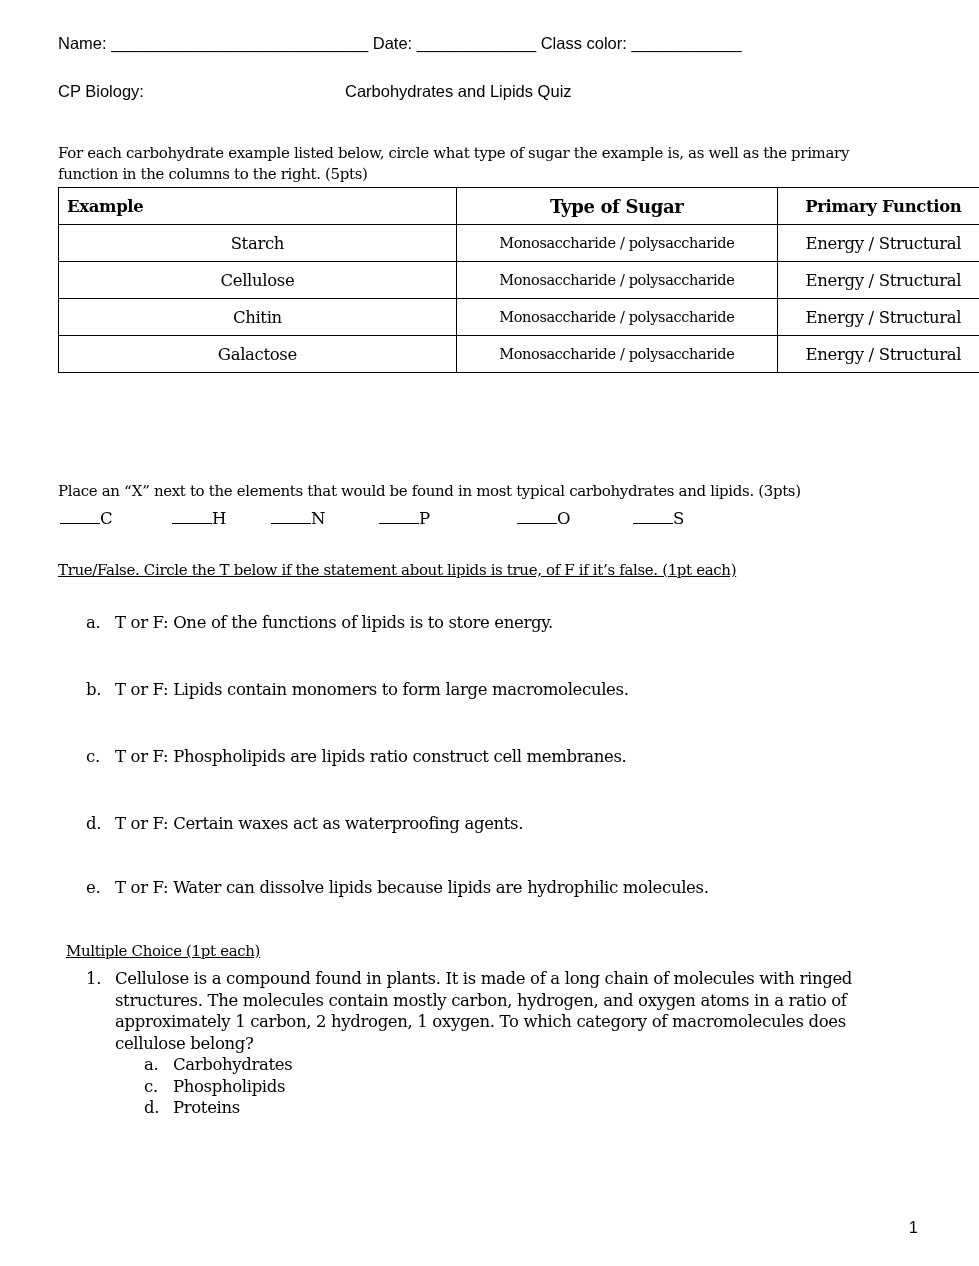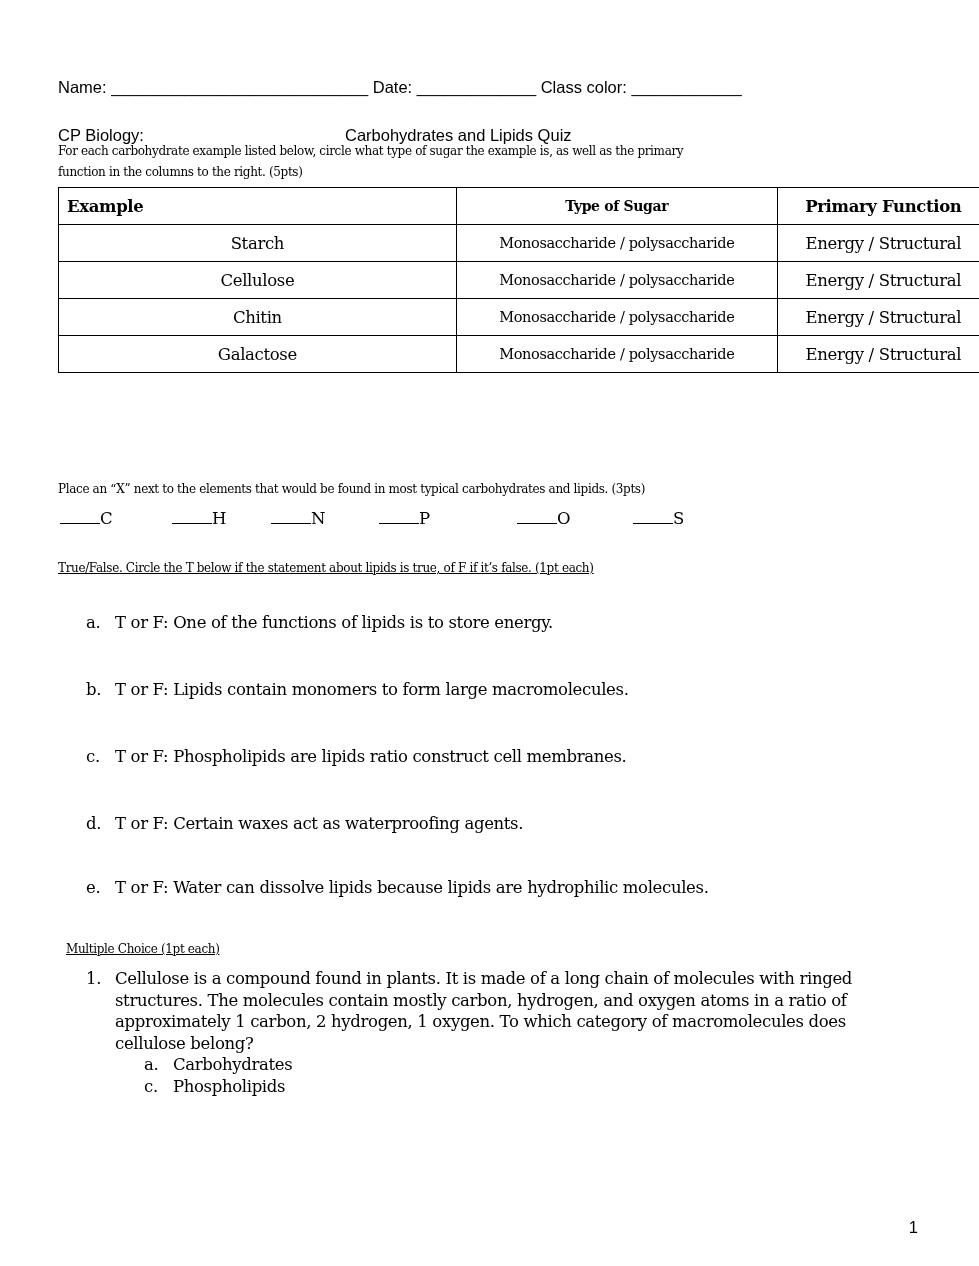--- a/index.html
+++ b/index.html
@@ -1,30 +1,30 @@
 <!DOCTYPE html>
 <html><head>
 <meta charset="utf-8">
 <style>
   html, body { margin: 0; padding: 0; background: #ffffff; }
   body { width: 979px; height: 1266px; position: relative; overflow: hidden; color: #000; }
   .sans { font-family: "Liberation Sans", sans-serif; }
   .serif { font-family: "DejaVu Serif", "Liberation Serif", serif; }
   .abs { position: absolute; white-space: nowrap; }
 
-  .hdr { font-size: 16.5px; margin-top: 44px; }
-  .body-txt { font-size: 12px; letter-spacing: -0.35px; }
+  .hdr { font-size: 16.5px; }
+  .body-txt { font-size: 15px; letter-spacing: -0.35px; }
 
   table.carbs { position: absolute; left: 58px; top: 187px; width: 932px; border-collapse: collapse; }
   table.carbs td, table.carbs th { border: 1px solid #000; height: 36px; padding: 0; font-size: 16.5px; letter-spacing: -0.35px; }
   table.carbs th { font-weight: bold; }
   table.carbs th.c1 { text-align: left; padding-left: 8px; }
   table.carbs .c1 { width: 364px; text-align: center; }
   table.carbs .c2 { width: 300px; text-align: center; font-size: 14.5px; }
-  table.carbs th.c2 { font-size: 14px; }
+  table.carbs th.c2 { font-size: 18px; }
   table.carbs .c3 { width: 198px; text-align: center; }
 
   .elements { position: absolute; top: 509px; left: 60px; font-size: 16.5px; }
   .elem { position: absolute; white-space: nowrap; }
   .blank { display: inline-block; width: 40px; border-bottom: 1px solid #000; height: 14px; vertical-align: baseline; }
 
   .u { text-decoration: underline; }
   .tf-item { position: absolute; left: 86px; font-size: 16.5px; letter-spacing: -0.35px; white-space: nowrap; }
   .tf-item .lbl { display: inline-block; width: 29px; }
 
@@ -112,15 +112,16 @@
   <span class="lbl">e.</span><span>T or F: Water can dissolve lipids because lipids are hydrophilic molecules.</span>
 </div>
 
 <div class="abs serif body-txt u" style="left:66px; top:942px;">Multiple Choice (1pt each)</div>
 
 <div class="mc serif">
   <span class="num">1.</span>
   <div class="q">Cellulose is a compound found in plants.  It is made of a long chain of molecules with ringed structures.  The molecules contain mostly carbon, hydrogen, and oxygen atoms in a ratio of approximately 1 carbon, 2 hydrogen, 1 oxygen.  To which category of macromolecules does cellulose belong?</div>
   <div class="opt"><span class="lbl">a.</span><span>Carbohydrates</span></div>
   <div class="opt"><span class="lbl">c.</span><span>Phospholipids</span></div>
+  <div class="opt"><span class="lbl">d.</span><span>Proteins</span></div>
 </div>
 
 <div class="pgnum sans">1</div>
 
 </body></html>

